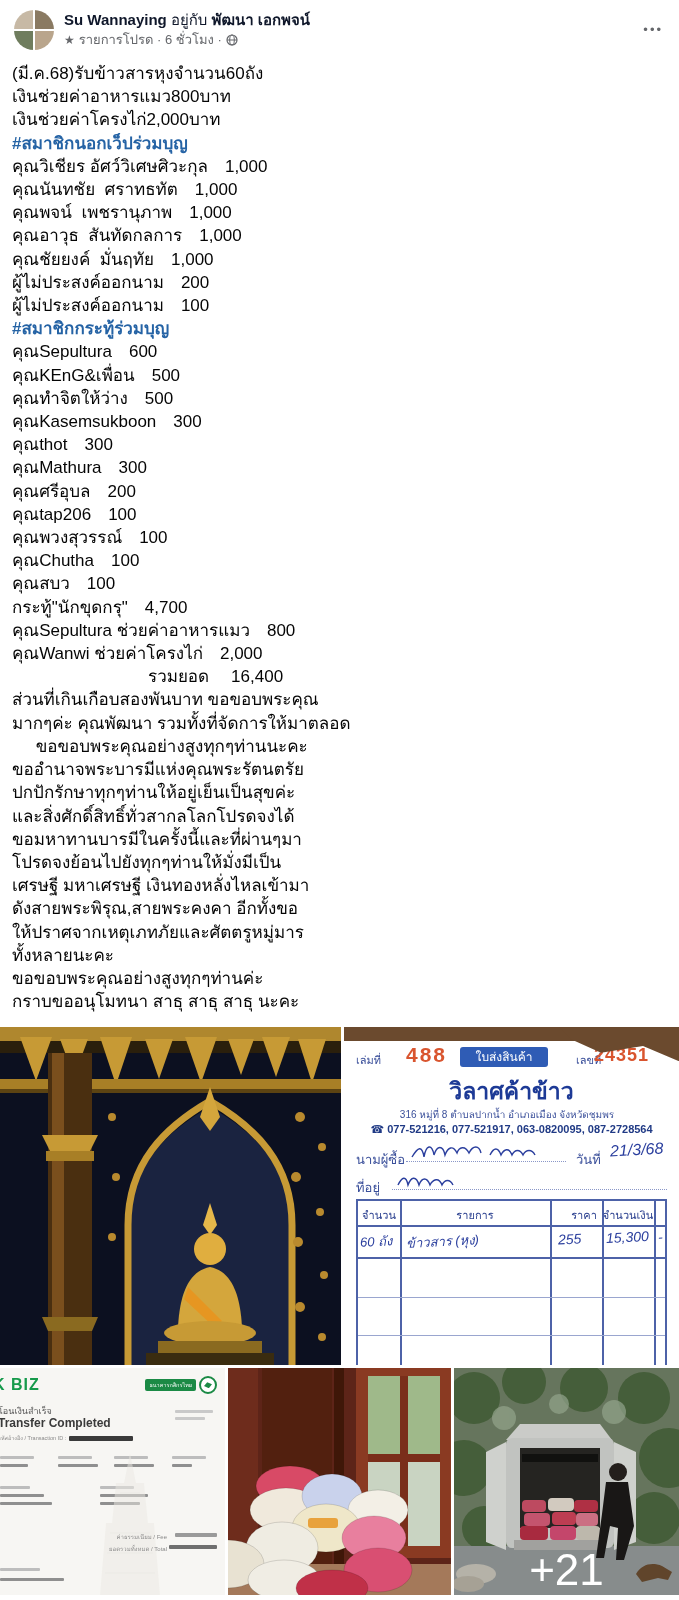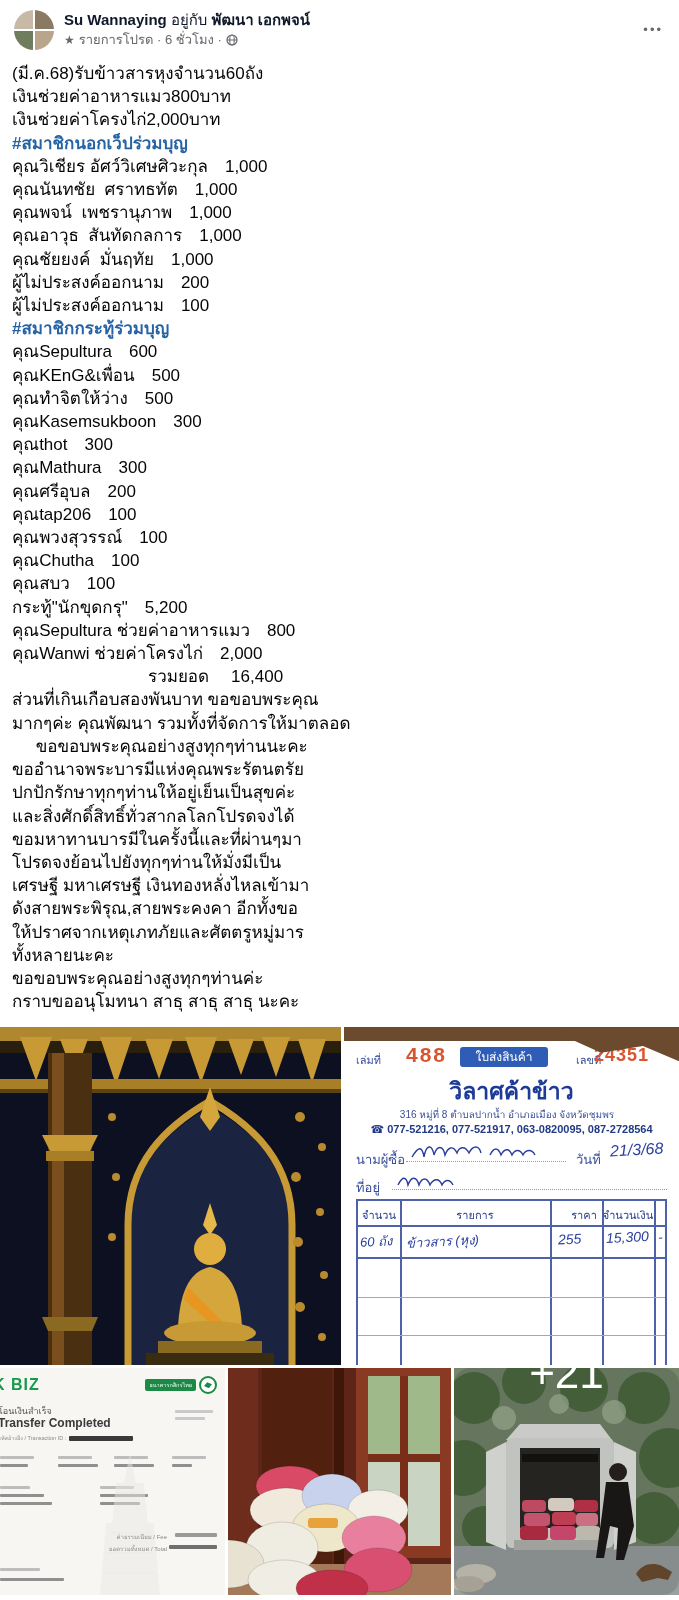--- a/index.html
+++ b/index.html
@@ -72,21 +72,21 @@
   .kbank-bird:after { content:""; position:absolute; left:3px; top:4px; width:8px; height:6px; background:#1b8a45;
     clip-path:polygon(0 60%, 40% 0, 100% 30%, 60% 100%); }
   .slip-th-title { position:absolute; left:-2px; top:36px; font-size:9px; color:#555; }
   .slip-en-title { position:absolute; left:-2px; top:48px; font-size:12px; font-weight:700; color:#3a3a3a; }
   .slip-txn { position:absolute; left:-2px; top:66px; font-size:5.5px; color:#8a8a8a; display:flex; align-items:center; gap:3px; }
   .bar { position:absolute; border-radius:1px; }
   .slip-watermark { position:absolute; left:95px; top:85px; width:70px; height:142px; opacity:.5; }
   .slip-feerow { position:absolute; font-size:6px; color:#8a8a8a; text-align:right; }
 
   
-  .van-overlay { position:absolute; inset:0; background:rgba(0,0,0,.12); display:flex; align-items:flex-start; justify-content:center;border-radius:16px; }
+  .van-overlay { position:absolute; inset:0; background:rgba(0,0,0,.12); display:flex; align-items:flex-end; justify-content:center; }
   .more-count { color:#fff; font-size:44px; font-weight:400; margin-top:-20px; }
 </style>
 </head>
 <body>
 
 <div class="page">
 
   <div class="post-header">
     <div class="avatar"></div>
     <div class="header-text">
@@ -138,21 +138,21 @@
         <div class="line donor"><span>คุณKEnG&amp;เพื่อน</span><span class="amt">500</span></div>
         <div class="line donor"><span>คุณทำจิตให้ว่าง</span><span class="amt">500</span></div>
         <div class="line donor"><span>คุณKasemsukboon</span><span class="amt">300</span></div>
         <div class="line donor"><span>คุณthot</span><span class="amt">300</span></div>
         <div class="line donor"><span>คุณMathura</span><span class="amt">300</span></div>
         <div class="line donor"><span>คุณศรีอุบล</span><span class="amt">200</span></div>
         <div class="line donor"><span>คุณtap206</span><span class="amt">100</span></div>
         <div class="line donor"><span>คุณพวงสุวรรณ์</span><span class="amt">100</span></div>
         <div class="line donor"><span>คุณChutha</span><span class="amt">100</span></div>
         <div class="line donor"><span>คุณสบว</span><span class="amt">100</span></div>
-        <div class="line donor"><span>กระทู้"นักขุดกรุ"</span><span class="amt">5,200</span></div>
+        <div class="line donor"><span>กระทู้"นักขุดกรุ"</span><span class="amt">4,700</span></div>
         <div class="line donor"><span>คุณSepultura ช่วยค่าอาหารแมว</span><span class="amt">800</span></div>
         <div class="line donor"><span>คุณWanwi ช่วยค่าโครงไก่</span><span class="amt">2,000</span></div>
       </div>
 
     <div class="line total-line"><span>รวมยอด</span><span class="amt">16,400</span></div>
 
     <div>
 
     <div class="line">ส่วนที่เกินเกือบสองพันบาท ขอขอบพระคุณ</div>
         <div class="line">มากๆค่ะ คุณพัฒนา รวมทั้งที่จัดการให้มาตลอด</div>

